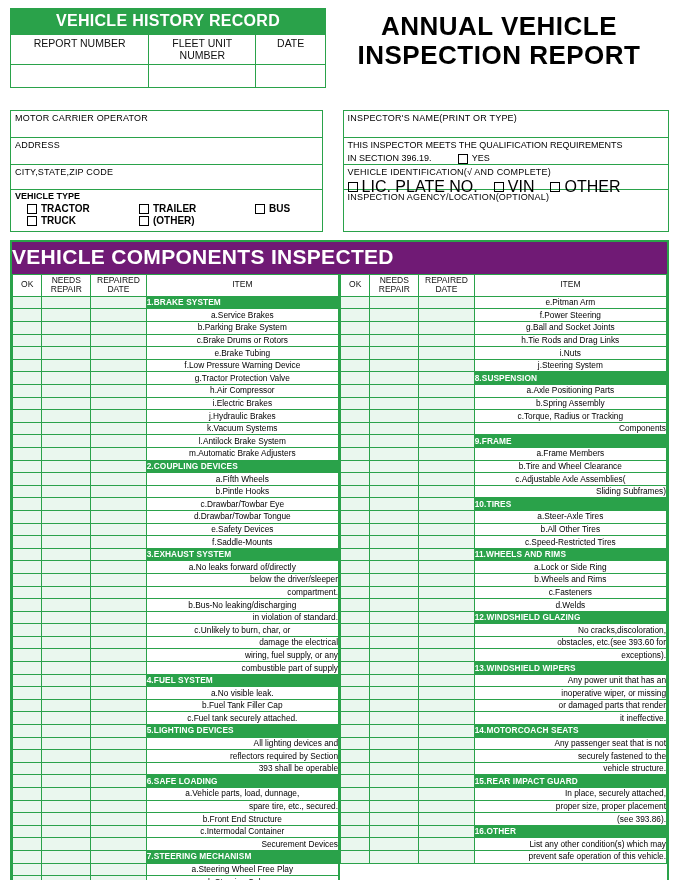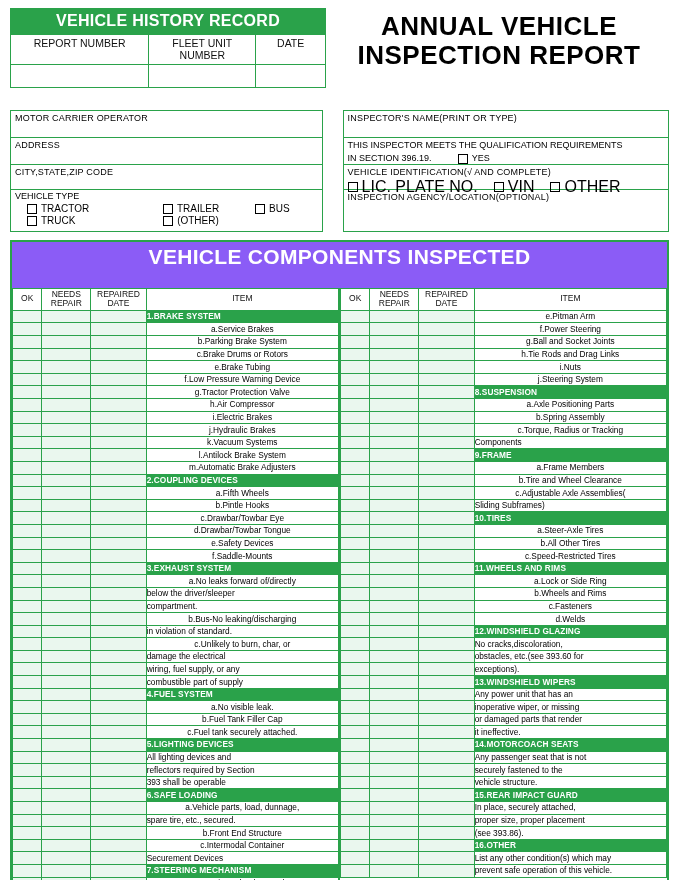--- a/index.html
+++ b/index.html
@@ -94,37 +94,38 @@
   }
   .cell-h24 { height: 26px; border-bottom: 1.5px solid #2aa24a; }
   .cell-h22 { height: 24px; border-bottom: 1.5px solid #2aa24a; }
   .cell-last { height: 26px; }
 
   .left-info { width: 316px; }
   .right-info { width: 330px; }
 
   .vtype {
     padding: 1px 4px 4px 4px;
+    font-weight: bold;
   }
   .vtype-title { font-size: 9px; margin-bottom: 2px; }
   .chk-row {
     display: flex;
     font-size: 10px;
     align-items: center;
     margin-bottom: 1px;
   }
   .chk-row .opt { display: flex; align-items: center; margin-right: 12px; }
   .cb {
     display: inline-block;
     width: 8px; height: 8px;
     border: 1px solid #000;
     margin-right: 4px;
   }
   .col-wide1 { width: 100px; padding-left: 12px; }
-  .col-wide2 { width: 104px; justify-content: center; }
+  .col-wide2 { width: 104px; }
 
   .insp-yes {
     font-size: 9px;
     padding: 2px 4px 0 4px;
     line-height: 1.25;
   }
 
   .vid-line {
     display: flex;
     font-size: 16px;
@@ -133,26 +134,25 @@
   }
   .vid-line .opt { display: flex; align-items: center; margin-right: 16px; }
 
   
   .components {
     margin-top: 8px;
     border: 2px solid #2aa24a;
     box-sizing: border-box;
   }
   .vc-title {
-    background: #8b5cf6;
+    background: #701a75;
     color: #fff;
-    text-align: center;
     font-size: 21px;
     font-weight: bold;
-    padding: 3px 0 19px;
+    padding: 3px 0 5px;
     letter-spacing: .3px;
   }
   .tbl-wrap { display: flex; }
   .half { width: 50%; }
   .half.left { border-right: 1.5px solid #2aa24a; }
   table.grid {
     width: 100%;
     border-collapse: collapse;
     table-layout: fixed;
   }
@@ -183,21 +183,21 @@
   }
   .sec {
     background: #2aa24a;
     color: #fff;
     font-weight: bold;
     text-align: left;
     font-size: 9.6px;
     letter-spacing: .1px;
   }
   .ic { text-align: center; }
-  .ictr { text-align: left; }
+  .ictr { text-align: right; }
 </style>
 </head>
 <body>
 
 <div class="page">
 
   <div class="top">
 
     <div class="top-left">
       <div class="vhr-title">VEHICLE HISTORY RECORD</div>

